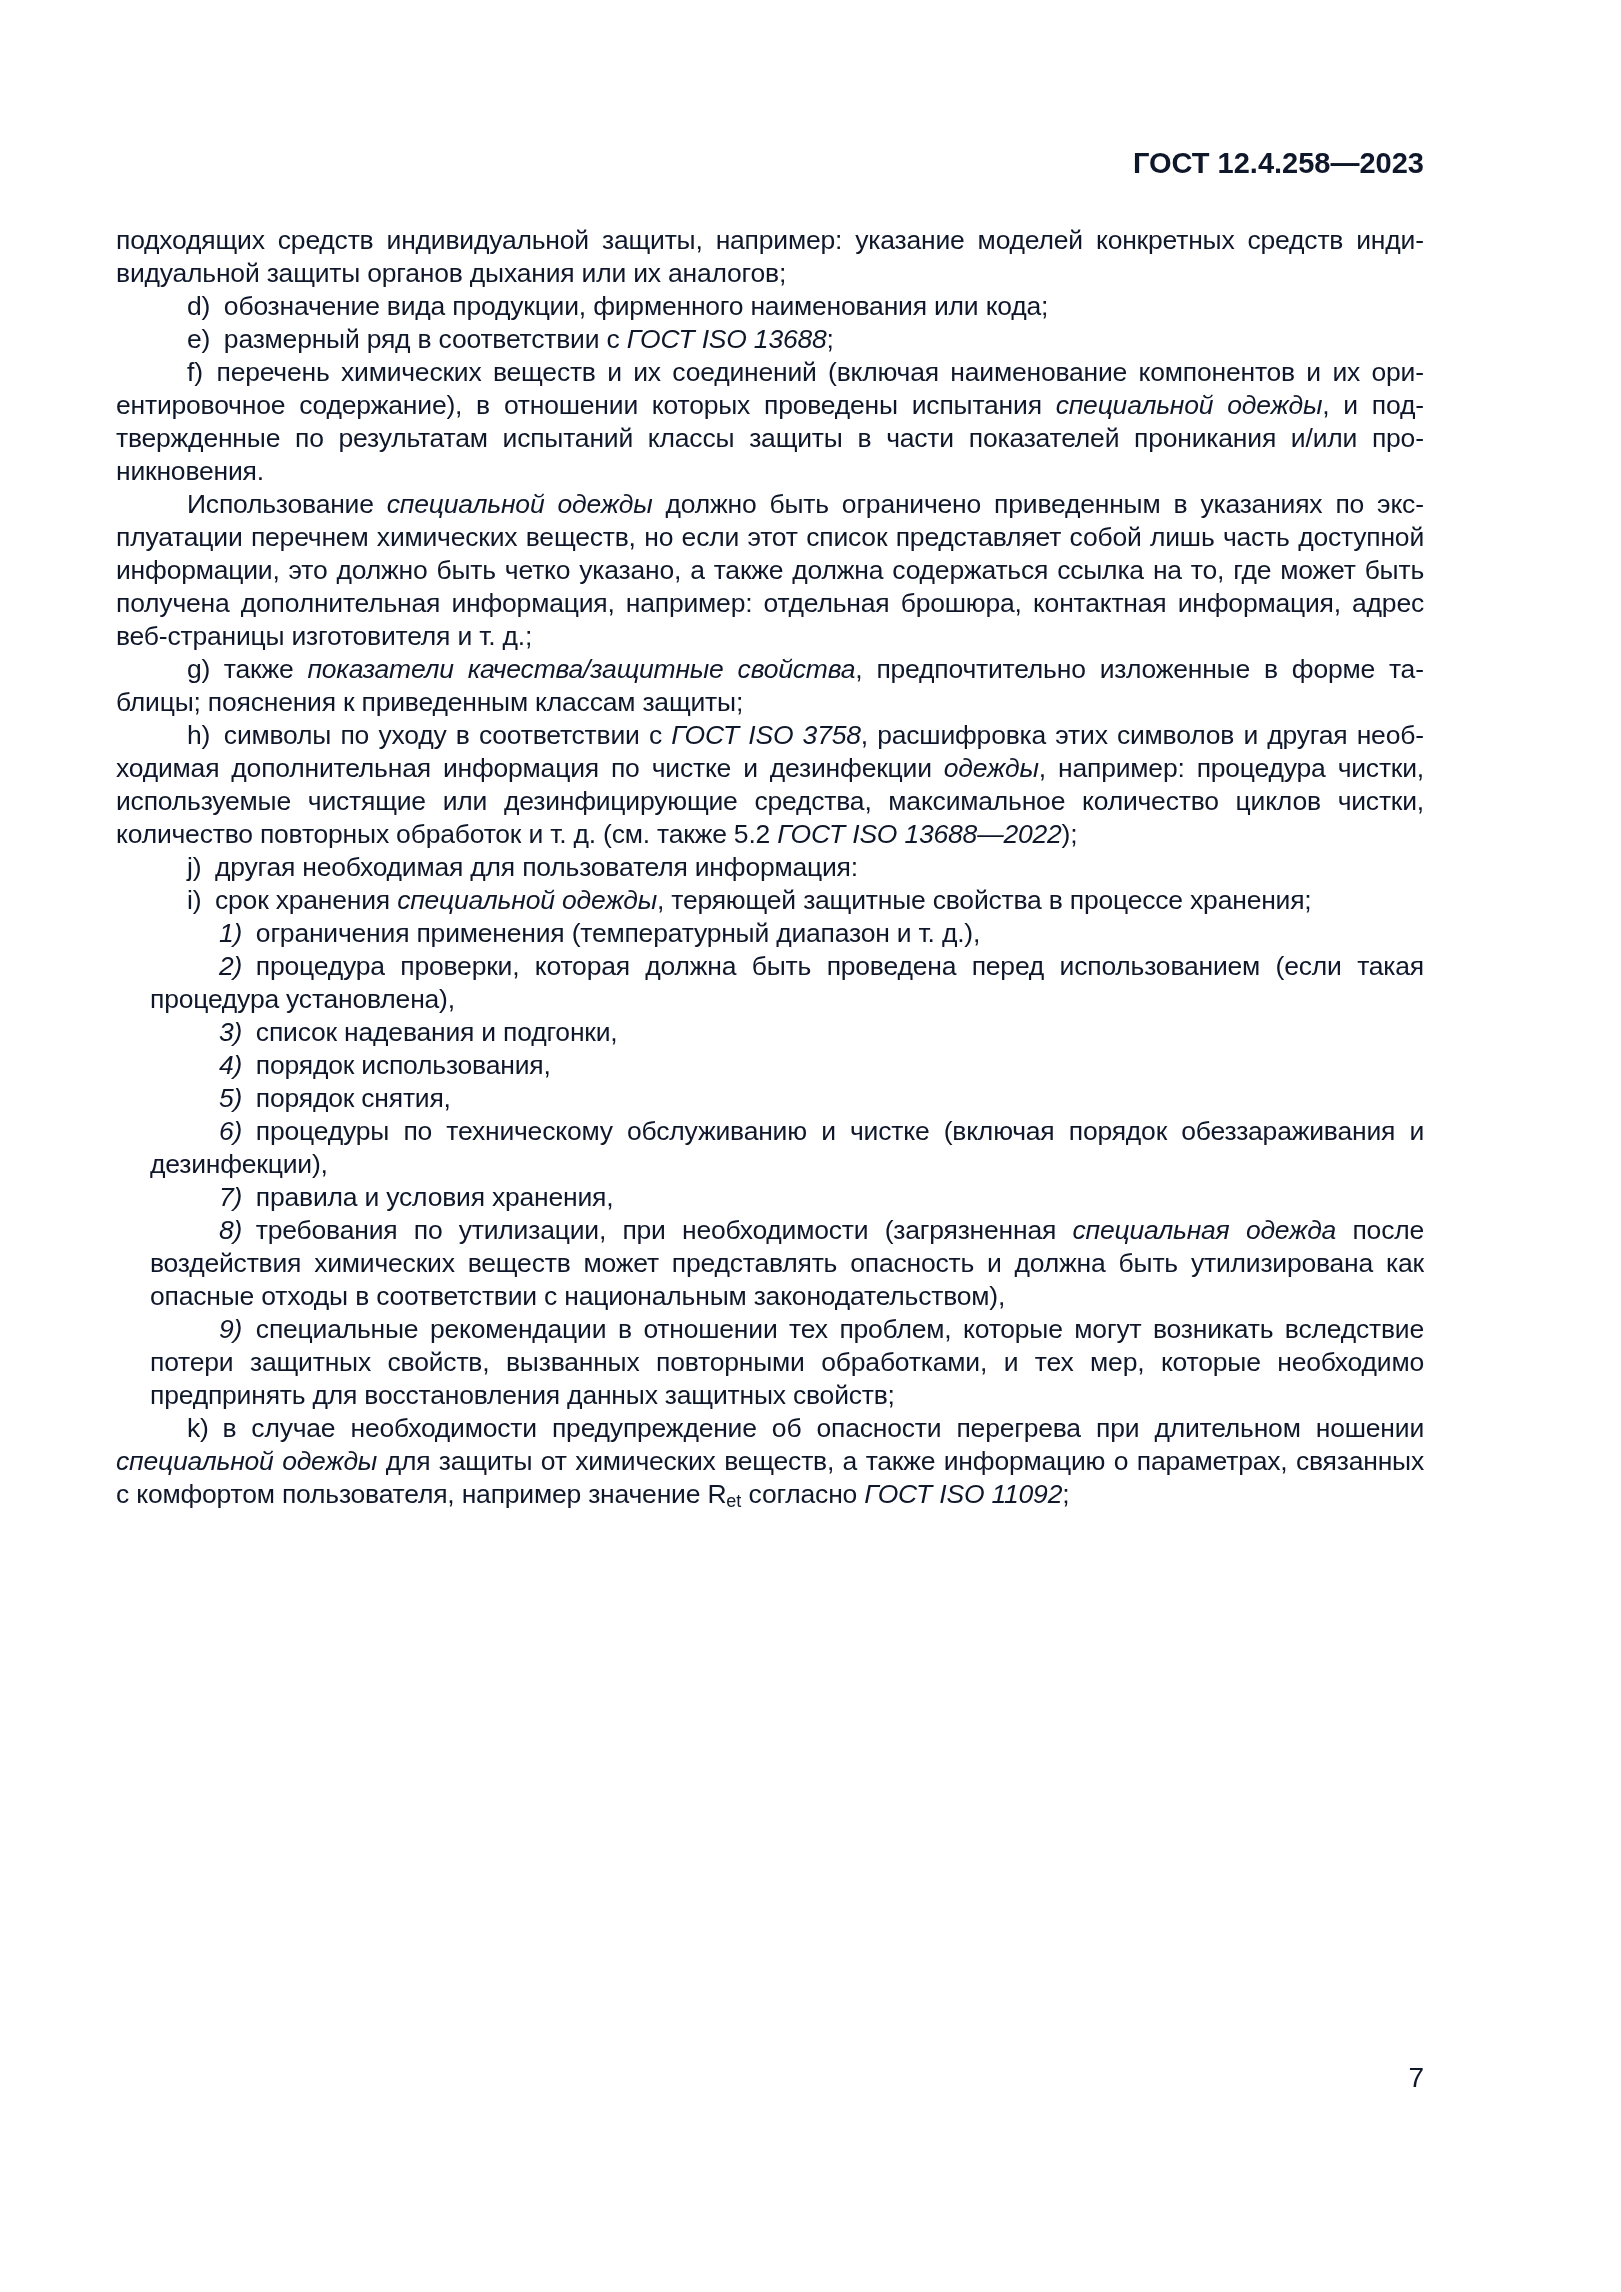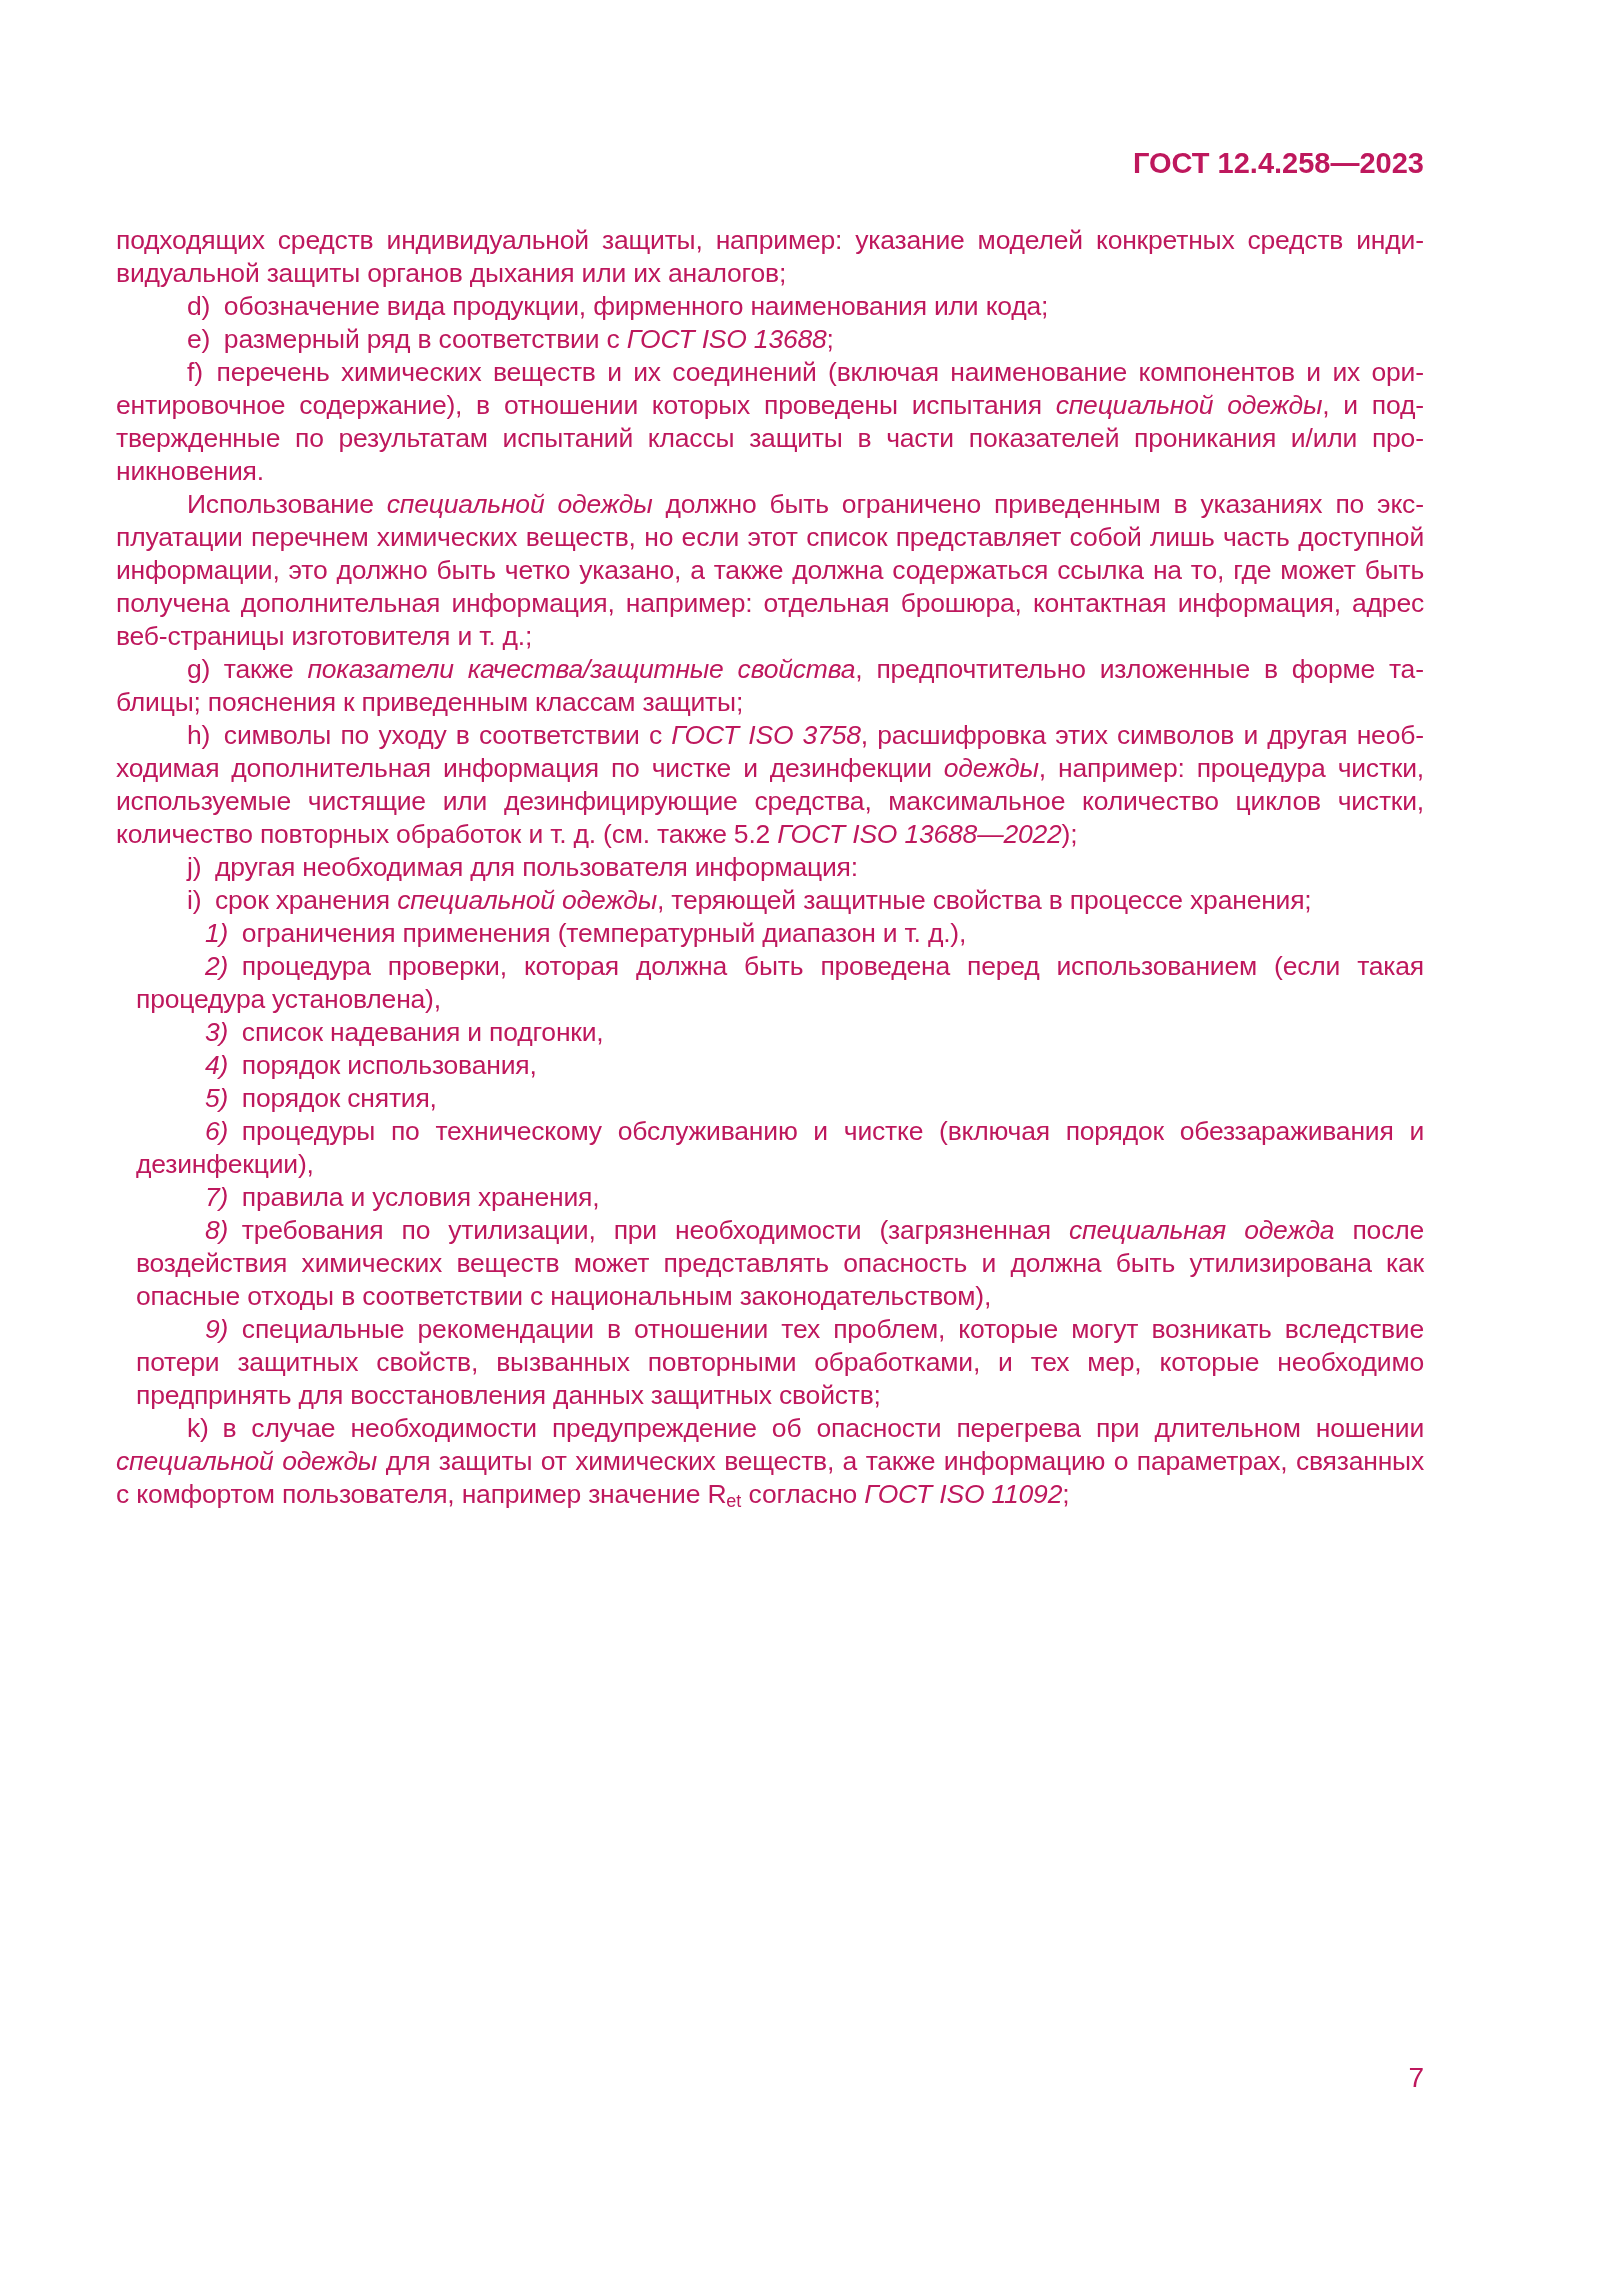--- a/index.html
+++ b/index.html
@@ -7,21 +7,21 @@
     padding: 0;
     background: #ffffff;
   }
   .page {
     position: relative;
     width: 1621px;
     height: 2293px;
     background: #ffffff;
     overflow: hidden;
     font-family: "Liberation Sans", sans-serif;
-    color: #be185d;
+    color: #0f172a;
   }
   .header {
     position: absolute;
     top: 149px;
     left: 116px;
     width: 1308px;
     text-align: right;
     font-weight: 700;
     font-size: 29px;
     line-height: 1;
@@ -38,21 +38,21 @@
     letter-spacing: -0.2px;
     hyphens: manual;
   }
   .body-text p {
     margin: 0;
     padding: 0;
   }
   p.cont   { text-indent: 0; }
   p.letter { text-indent: 71px; }
   p.indent { text-indent: 71px; }
-  p.number { margin-left: 20px; text-indent: 69px; }
+  p.number { margin-left: 34px; text-indent: 69px; }
   .lbl   { padding-right: 13.7px; }
   .lbl-i { font-style: italic; padding-right: 13.7px; }
   .i     { font-style: italic; }
   .sub   { font-size: 0.68em; vertical-align: -0.22em; letter-spacing: 0; }
   .page-number {
     position: absolute;
     top: 2064px;
     left: 116px;
     width: 1308px;
     text-align: right;

